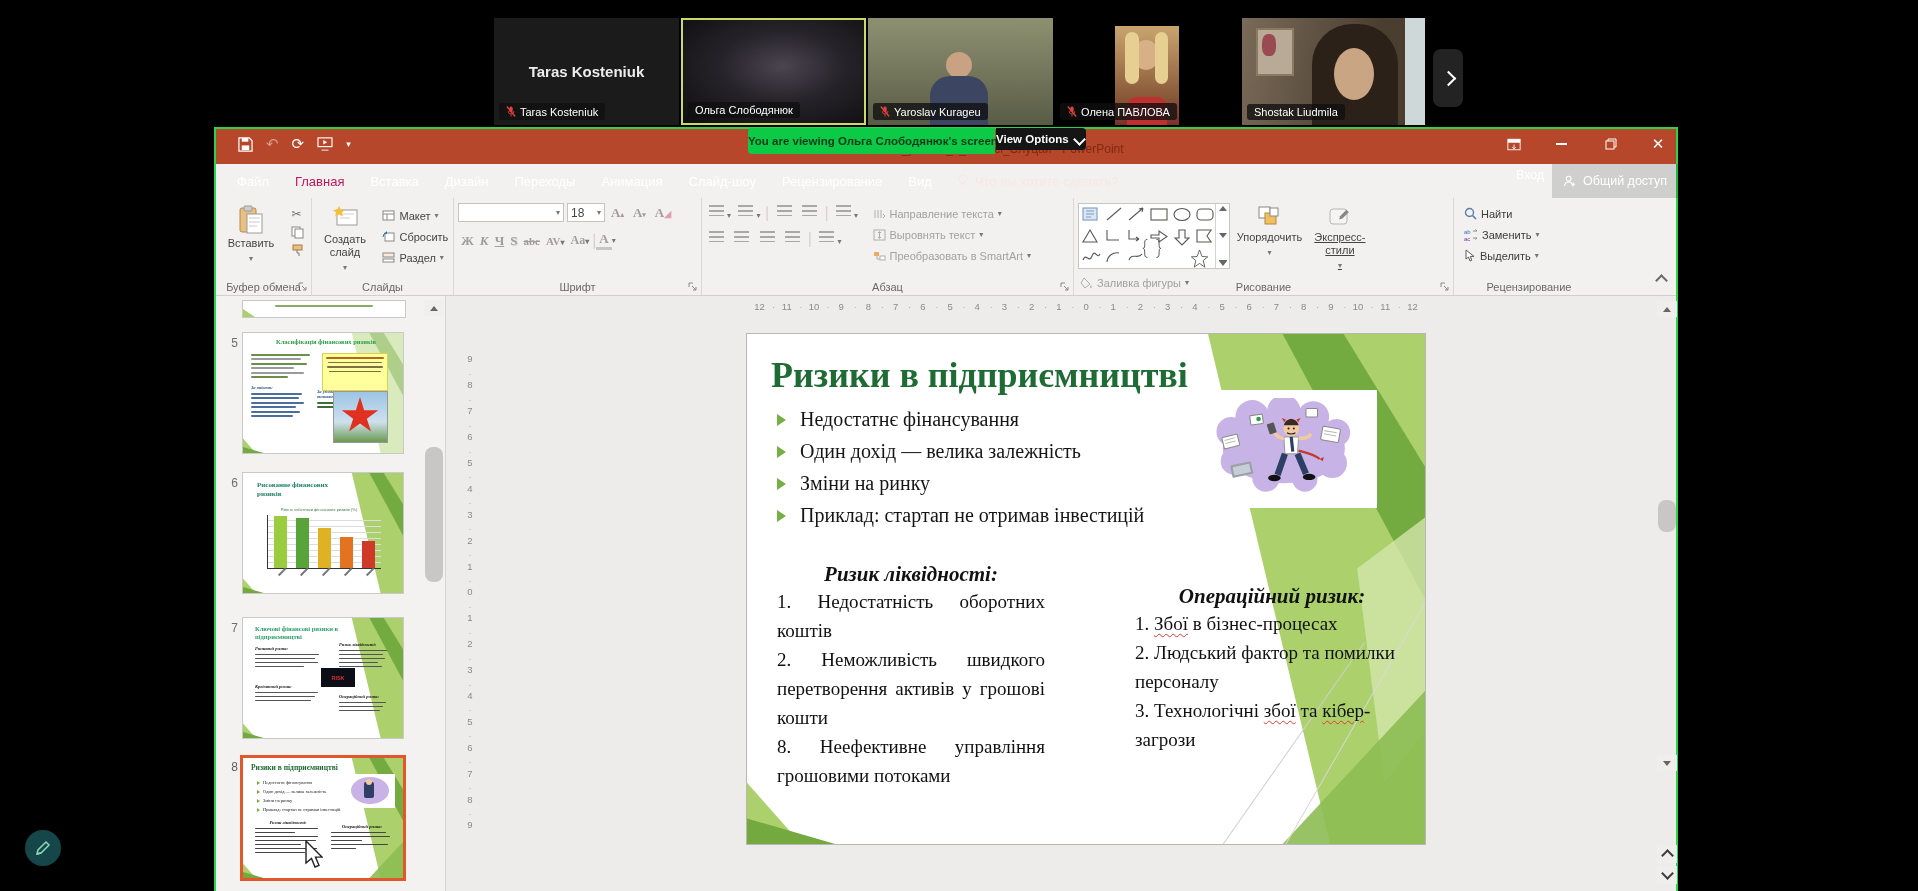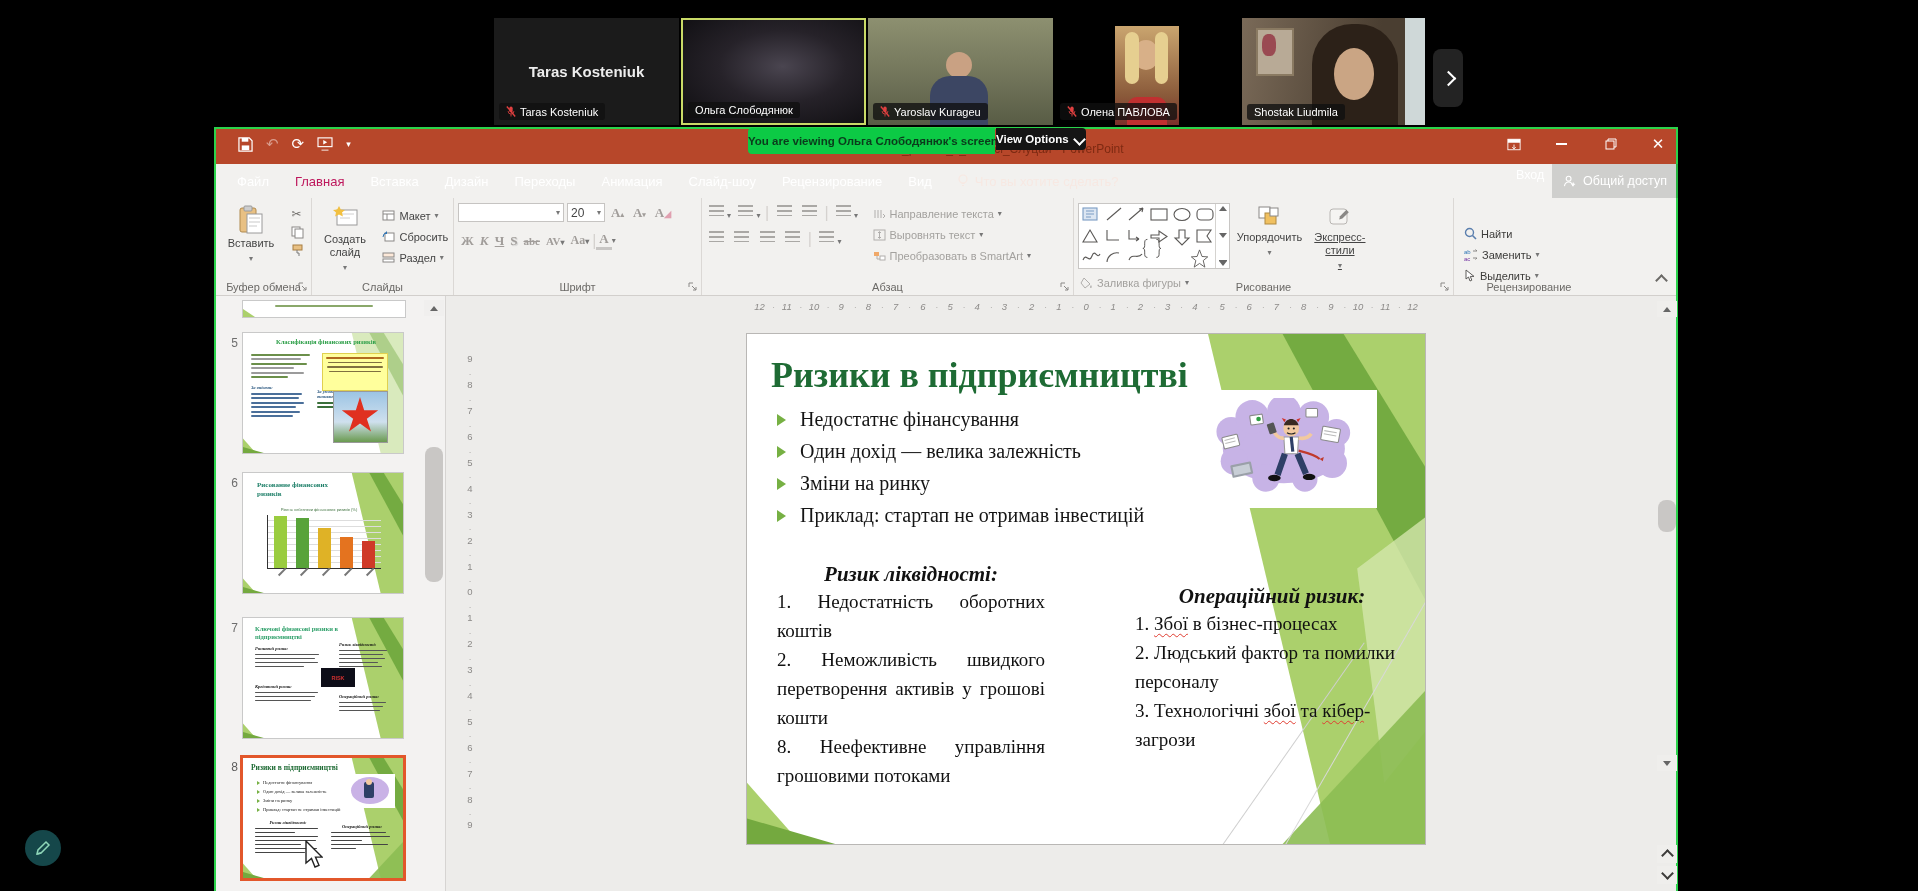--- a/index.html
+++ b/index.html
@@ -75,21 +75,21 @@
   .fa>i{position:absolute;inset:0;display:block;}
   .fa .b1{background:#abd06c;clip-path:polygon(68% 0,100% 0,100% 100%,86% 100%);}
   .fa .b2{background:#6fa73e;clip-path:polygon(79% 0,88% 0,100% 26%,100% 52%);opacity:.92;}
   .fa .b3{background:#d3e6ab;clip-path:polygon(90% 46%,100% 36%,100% 78%,94% 88%);opacity:.8;}
   .fa .b4{background:#8cbd53;clip-path:polygon(79% 100%,100% 70%,100% 100%);opacity:.9;}
   .fa .c1{background:#abd06c;clip-path:polygon(0 88%,8% 100%,0 100%);}
   .fa .c2{background:#74a93f;clip-path:polygon(0 95%,13% 100%,0 100%);}
   
   .pane{position:absolute;left:229px;top:167px;right:0;bottom:0;background:#edecea;border-left:1px solid #d6d4d2;}
   .hruler{position:absolute;left:300px;top:5px;width:680px;height:14px;display:flex;}
-  .hruler span{flex:1;text-align:center;font-size:9.5px;color:#8c8a88;position:relative;font-style:italic;}
+  .hruler span{flex:1;text-align:center;font-size:9.5px;color:#8c8a88;position:relative;}
   .hruler span:not(:last-child)::after{content:"·";position:absolute;right:-2px;top:0;color:#b0aeac;}
   .vruler{position:absolute;left:13px;top:50px;width:22px;height:492px;display:flex;flex-direction:column;}
   .vruler span{flex:1;text-align:center;font-size:9.5px;color:#8c8a88;display:flex;align-items:center;justify-content:center;position:relative;}
   .vruler span:not(:last-child)::after{content:"·";position:absolute;bottom:-7px;color:#b0aeac;}
   .slide{position:absolute;left:300px;top:37px;width:680px;height:512px;background:#fff;border:1px solid #b9b7b5;
          overflow:hidden;box-sizing:border-box;}
   .stitle{position:absolute;left:24px;top:20px;font-family:"Liberation Serif",serif;font-weight:bold;
           font-size:36px;color:#1e6b34;}
   .bul{position:absolute;left:30px;display:flex;align-items:center;gap:14px;
        font-family:"Liberation Serif",serif;font-size:20px;color:#151515;}
@@ -351,21 +351,21 @@
         </div>
         <div class="glabel">Слайды</div>
       </div>
 
       <div class="grp" style="width:248px;">
         <div style="display:flex;align-items:center;gap:3px;">
           <div class="combo" style="width:106px;">
               <span class="dd">▾</span>
             </div>
           <div class="combo" style="width:38px;">
-              <span>20</span>
+              <span>18</span>
               <span class="dd">▾</span>
             </div>
           <span class="fbtn">A<span style="font-size:7px;">▴</span></span>
           <span class="fbtn">A<span style="font-size:7px;">▾</span></span>
           <span class="fbtn">A<span style="color:#e0a0b0;font-size:9px;">◢</span></span>
         </div>
         <div style="display:flex;align-items:center;margin-top:9px;">
           <span class="fbtn">Ж</span>
           <span class="fbtn" style="font-style:italic;">К</span>
           <span class="fbtn" style="text-decoration:underline;">Ч</span>
@@ -513,21 +513,21 @@
           </div>
         </div>
         <div class="glabel">Рисование</div>
         <svg class="glaunch" width="9" height="9" viewBox="0 0 9 9">
             <path d="M1 1h4M1 1v4M4 4l4 4M8 5v3h-3" stroke="#8a8886" fill="none"></path>
           </svg>
       </div>
 
       <div class="grp" style="width:150px;border-right:none;">
         <div style="display:flex;flex-direction:column;padding-left:6px;">
-          <div class="sbtn" style="color:#3d3c3a;margin-top:20px;">
+          <div class="sbtn" style="color:#3d3c3a;">
             <svg width="13" height="13" viewBox="0 0 13 13">
                 <circle cx="5.5" cy="5.5" r="4" fill="none" stroke="#5b7fae" stroke-width="1.4"></circle>
                 <path d="M8.5 8.5L12 12" stroke="#5b7fae" stroke-width="1.6"></path>
               </svg>
             <span>Найти</span>
           </div>
           <div class="sbtn" style="color:#3d3c3a;">
             <svg width="14" height="13" viewBox="0 0 14 13">
                 <text x="0" y="6" font-size="6" fill="#2e75b6" font-family="sans-serif">ab</text>
                 <text x="0" y="13" font-size="6" fill="#7030a0" font-family="sans-serif">ac</text>

